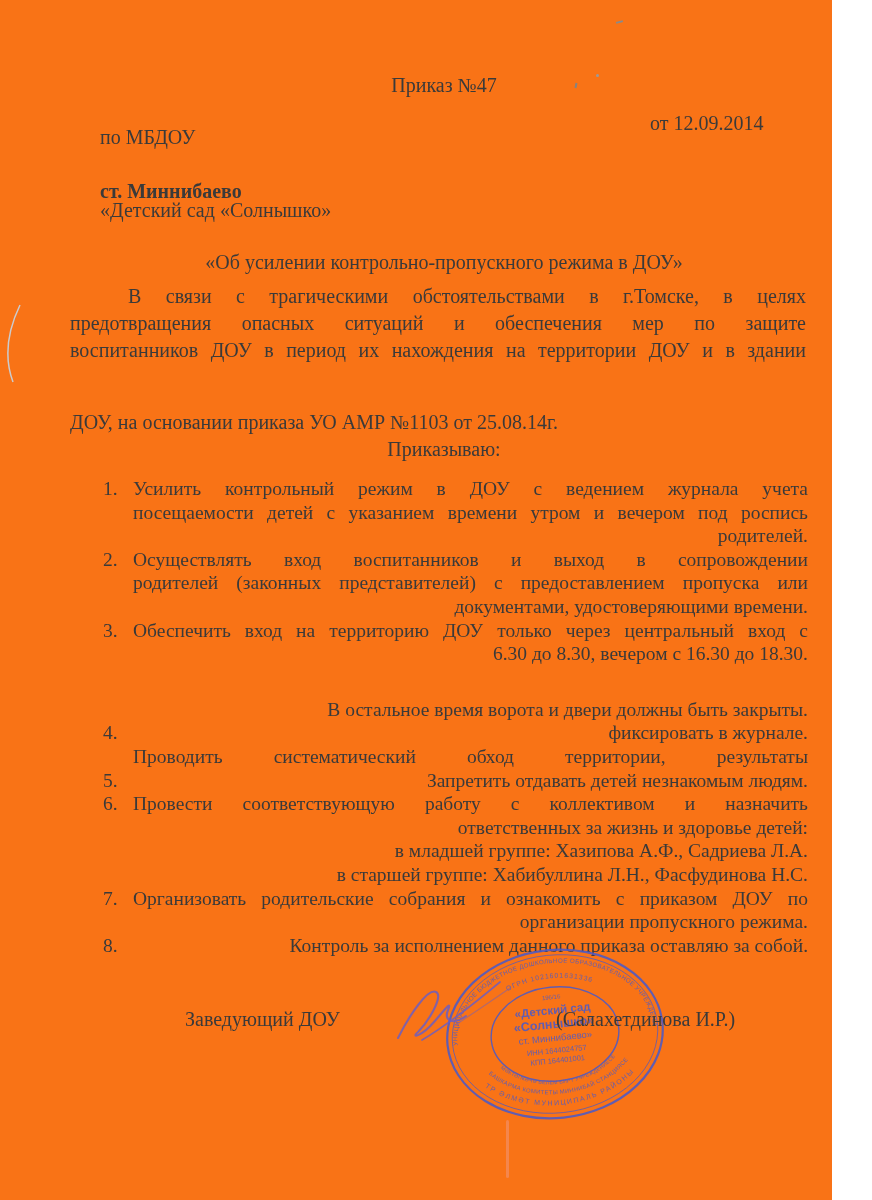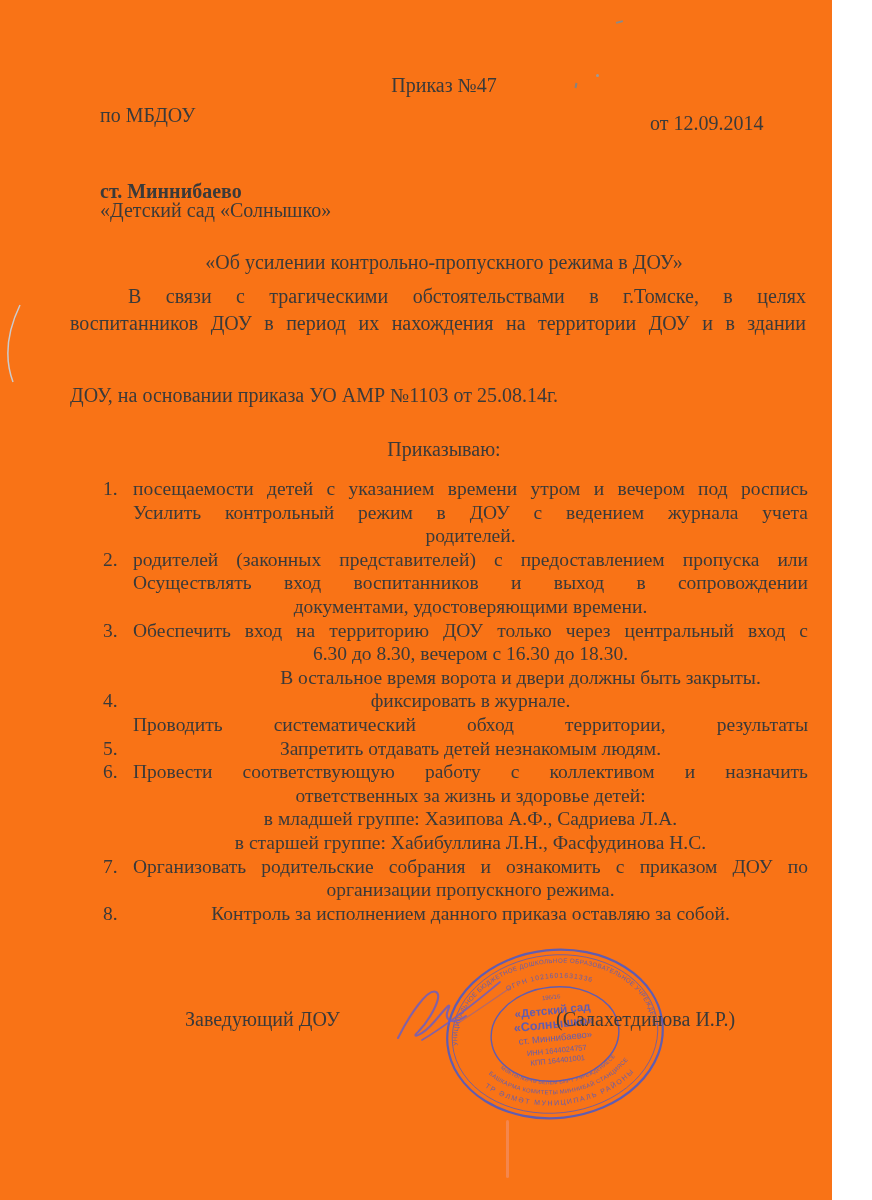--- a/index.html
+++ b/index.html
@@ -8,43 +8,43 @@
     background:#f97316; overflow:hidden;
     font-family:"Liberation Serif", serif;
     color:#3a3a3a; font-size:20px;
   }
   .abs { position:absolute; }
   .centered {
     position:absolute; left:0; width:100%;
     text-align:center; transform:translateX(28px);
   }
   .doc-title { top:74px; }
-  .hdr-org   { left:100px; top:104px; }
+  .hdr-org   { left:100px; top:126px; }
   .hdr-date  { left:650px; top:112px; }
   .hdr-name  { left:100px; top:151px;margin-top:48px; }
   .hdr-stn   { left:100px; top:180px;font-weight:bold; }
   .subject   { top:251px; }
   .preamble {
     left:70px; top:283px; width:736px;
     line-height:27px;
   }
   .pl { text-align:justify; text-align-last:justify; }
   .pl.first { padding-left:58px; box-sizing:border-box; }
   .pl.last  { text-align-last:left;margin-top:45px; }
   .order-heading { top:438px; }
   .order-list {
     left:103px; top:477px; width:705px;
     font-size:19.5px; line-height:23.6px;
   }
   .item { display:flex; }
   .num  { flex:0 0 30px; width:30px; }
   .ibody { flex:1 1 auto; min-width:0; }
-  .ln { text-align:center; }
+  .ln { text-align:right; }
   .ln.j { text-align:justify; text-align-last:justify; }
-  .ln.ind { padding-left:100px; box-sizing:border-box; }
+  .ln.ind { padding-left:100px; box-sizing:border-box;margin-top:32px; }
   .signer-position { left:185px; top:1008px; z-index:2; }
   .signer-name     { left:556px; top:1008px; z-index:2; }
   .stamp-wrap { left:444px; top:948px; width:222px; height:172px; z-index:1; }
   .ink-wrap   { left:388px; top:976px; width:140px; height:78px; z-index:3; }
   .spk1 { left:616px; top:21px; width:7px; height:2px; background:#8a8a8a; transform:rotate(-15deg); }
   .spk2 { left:596px; top:74px; width:3px; height:3px; background:#9a9a9a; border-radius:50%; }
   .spk3 { left:575px; top:83px; width:2px; height:5px; background:#848484; transform:rotate(12deg); }
   .edge-curve { left:0; top:300px; }
   .pink-line { left:506px; top:1120px; width:3px; height:58px; background:rgba(235,170,180,0.35); border-radius:2px; }
   .stamp-svg text { font-family:"Liberation Sans", sans-serif; fill:#4d5ac6; }
@@ -58,42 +58,43 @@
 
   <div class="abs hdr-org">по МБДОУ</div>
   <div class="abs hdr-date">от 12.09.2014</div>
   <div class="abs hdr-name">«Детский сад «Солнышко»</div>
   <div class="abs hdr-stn">ст. Миннибаево</div>
 
   <div class="centered subject">«Об усилении контрольно-пропускного режима в ДОУ»</div>
 
   <div class="abs preamble">
     <div class="pl first">В связи с трагическими обстоятельствами в г.Томске, в целях</div>
+    <div class="pl">предотвращения опасных ситуаций и обеспечения мер по защите</div>
     <div class="pl">воспитанников ДОУ в период их нахождения на территории ДОУ и в здании</div>
     <div class="pl last">ДОУ, на основании приказа УО АМР №1103 от 25.08.14г.</div>
   </div>
 
   <div class="centered order-heading">Приказываю:</div>
 
   <div class="abs order-list">
 
     <div class="item">
       <div class="num">1.</div>
       <div class="ibody">
+        <div class="ln j">Усилить контрольный режим в ДОУ с ведением журнала учета</div>
         <div class="ln j">посещаемости детей с указанием времени утром и вечером под роспись</div>
-        <div class="ln j">Усилить контрольный режим в ДОУ с ведением журнала учета</div>
         <div class="ln">родителей.</div>
       </div>
     </div>
 
     <div class="item">
       <div class="num">2.</div>
       <div class="ibody">
+        <div class="ln j">Осуществлять вход воспитанников и выход в сопровождении</div>
         <div class="ln j">родителей (законных представителей) с предоставлением пропуска или</div>
-        <div class="ln j">Осуществлять вход воспитанников и выход в сопровождении</div>
         <div class="ln">документами, удостоверяющими времени.</div>
       </div>
     </div>
 
     <div class="item">
       <div class="num">3.</div>
       <div class="ibody">
         <div class="ln j">Обеспечить вход на территорию ДОУ только через центральный вход с</div>
         <div class="ln">6.30 до 8.30, вечером с 16.30 до 18.30.</div>
         <div class="ln ind">В остальное время ворота и двери должны быть закрыты.</div>

